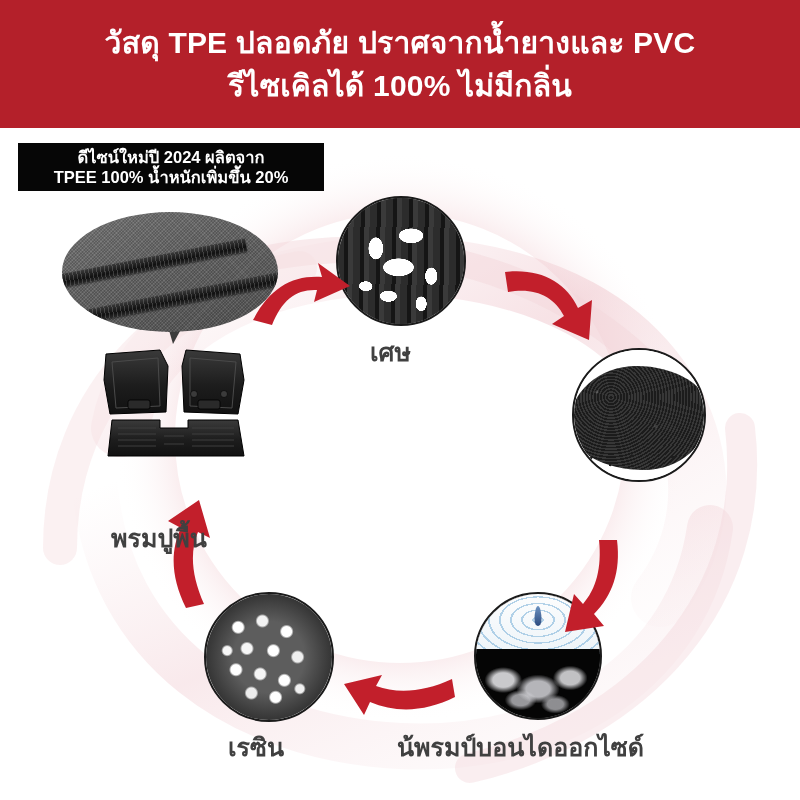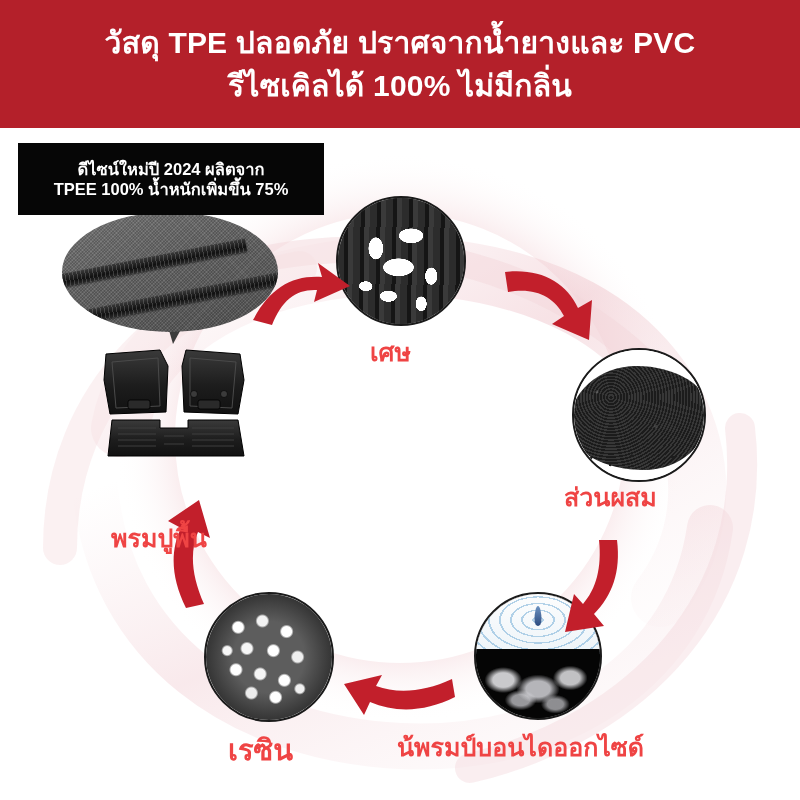--- a/index.html
+++ b/index.html
@@ -32,21 +32,21 @@
 
   
   .swirl-wrap {
     position: absolute; left: 0; top: 128px; width: 800px; height: 672px;
     z-index: 1; overflow: hidden;
   }
 
   
   .note-box {
     position: absolute; left: 18px; top: 143px;
-    width: 306px; height: 72px;
+    width: 306px; height: 48px;
     background: #060606;
     display: flex; flex-direction: column;
     align-items: center; justify-content: center;
     z-index: 30;
   }
   .note-line {
     color: #fff; font-weight: bold; font-size: 16.5px;
     line-height: 1.22; white-space: nowrap; text-align: center;
   }
 
@@ -187,25 +187,25 @@
       radial-gradient(circle at 34% 84%, #ededed 0 5px, rgba(255,255,255,0) 7px),
       radial-gradient(circle at 56% 88%, #fff 0 5px, rgba(255,255,255,0) 7px),
       radial-gradient(circle at 78% 80%, #f0f0f0 0 4px, rgba(255,255,255,0) 6px),
       radial-gradient(circle at 12% 44%, #f7f7f7 0 4px, rgba(255,255,255,0) 6px);
   }
 
   
   .mat-wrap { position:absolute; left:98px; top:336px; width:176px; height:132px; z-index:24; }
 
   
-  .lbl { position:absolute; font-weight:bold; color:#ef4444; white-space:nowrap; z-index:28; }
+  .lbl { position:absolute; font-weight:bold; color:#404040; white-space:nowrap; z-index:28; }
   .lbl-scrap  { left:370px; top:332px; font-size:25px; }
   .lbl-mix    { left:564px; top:477px; font-size:25px; }
   .lbl-co2    { left:397px; top:727px; font-size:25px; }
-  .lbl-resin  { left:228px; top:727px; font-size:29px; }
+  .lbl-resin  { left:228px; top:727px; font-size:25px; }
   .lbl-mat    { left:111px; top:474px; font-size:25px;margin-top:44px; }
 
   .arrows { position:absolute; left:0; top:0; width:800px; height:800px; z-index:22; }
 </style>
 </head>
 <body>
 
 <div id="root">
 
   <div class="swirl-wrap">
@@ -232,21 +232,21 @@
     </svg>
   </div>
 
   <div class="banner">
     <div class="banner-line l1">วัสดุ TPE ปลอดภัย ปราศจากน้ำยางและ PVC</div>
     <div class="banner-line l2">รีไซเคิลได้ 100% ไม่มีกลิ่น</div>
   </div>
 
   <div class="note-box">
     <div class="note-line">ดีไซน์ใหม่ปี 2024 ผลิตจาก</div>
-    <div class="note-line">TPEE 100% น้ำหนักเพิ่มขึ้น 75%</div>
+    <div class="note-line">TPEE 100% น้ำหนักเพิ่มขึ้น 20%</div>
   </div>
 
   <div class="callout-tail" style="left:166px; top:320px;"></div>
   <div class="callout">
     <div class="callout-ell">
       <div class="ridge r1"></div>
       <div class="ridge r2"></div>
     </div>
   </div>
 
@@ -320,21 +320,20 @@
       <div class="tex-scrap"></div>
     </div>
   </div>
   <div class="lbl lbl-scrap">เศษ</div>
 
   <div class="node" style="left:572px; top:348px;">
     <div class="circle" style="width:134px; height:134px;">
       <div class="tex-granule"></div>
     </div>
   </div>
-  <div class="lbl lbl-mix">ส่วนผสม</div>
 
   <div class="node" style="left:474px; top:592px;">
     <div class="circle" style="width:128px; height:128px;">
       <div class="tex-co2">
         <div class="water"></div>
         <div class="drop"></div>
         <div class="smoke"></div>
       </div>
     </div>
   </div>

